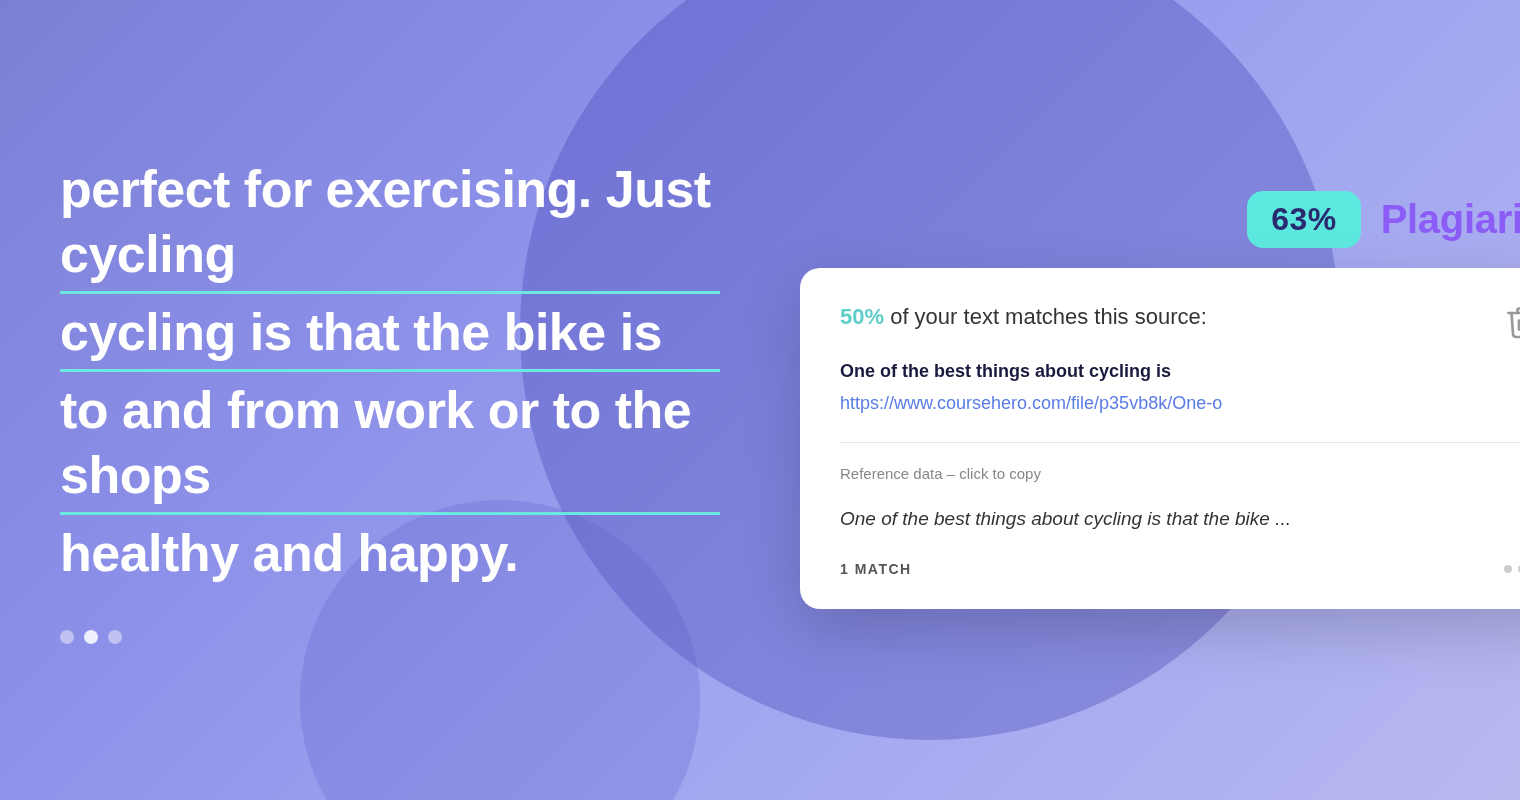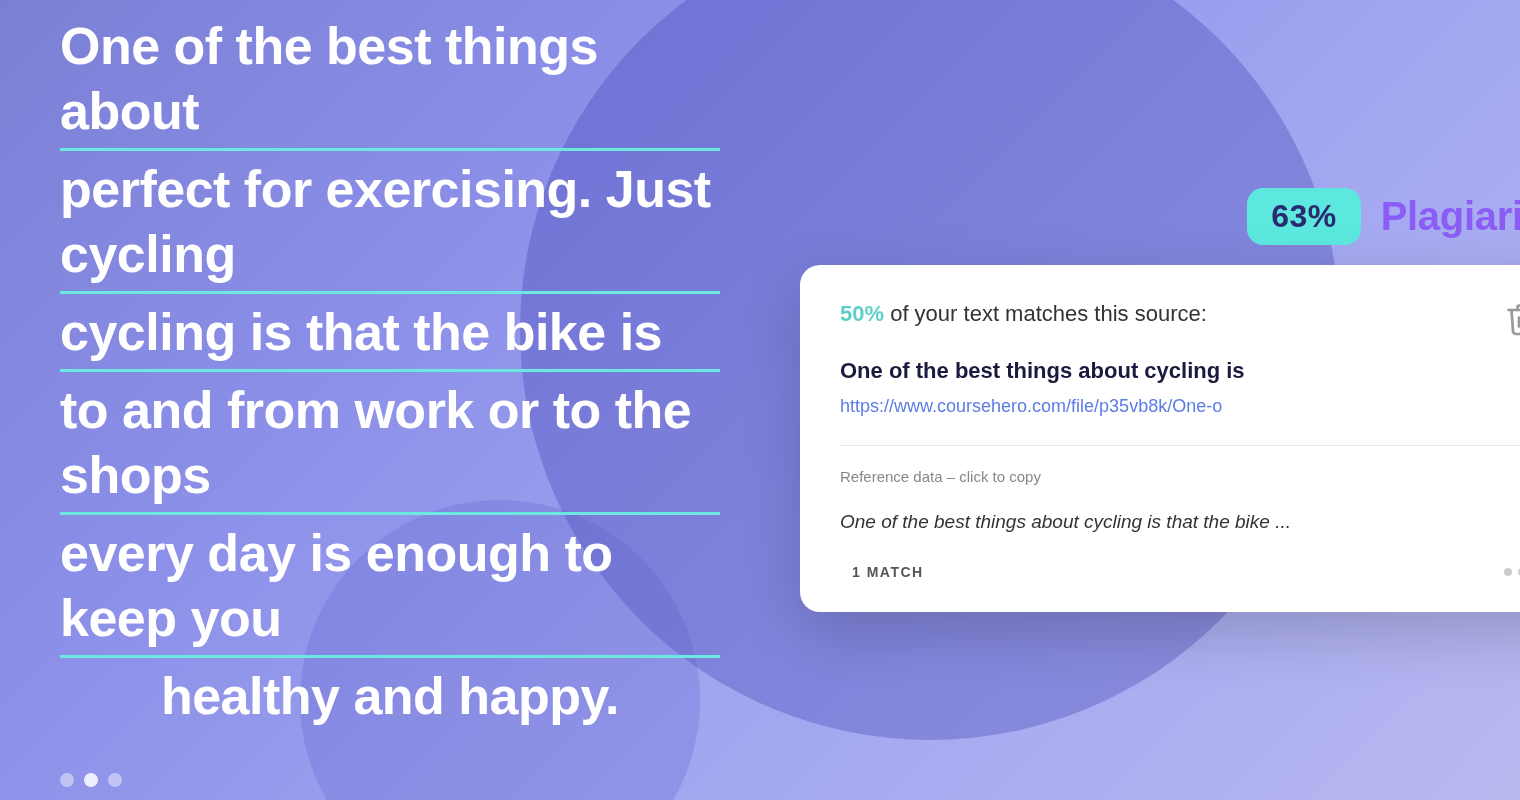--- a/index.html
+++ b/index.html
@@ -64,21 +64,20 @@
 
     .text-line {
       display: block;
       border-bottom: 3px solid #6ee7e0;
       padding-bottom: 4px;
       margin-bottom: 6px;
     }
 
     .text-line:last-child {
       border-bottom: none;
-      text-align: center;
     }
 
     .dots-row {
       display: flex;
       gap: 10px;
       margin-top: 40px;
     }
 
     .dot {
       width: 14px;
@@ -153,21 +152,21 @@
     }
 
     .trash-icon {
       width: 36px;
       height: 36px;
       color: #999;
       cursor: pointer;
     }
 
     .source-title {
-      font-size: 22px;
+      font-size: 18px;
       font-weight: 800;
       color: #1a1a3e;
       margin-bottom: 10px;
       line-height: 1.3;
       white-space: nowrap;
       overflow: hidden;
       text-overflow: ellipsis;
       max-width: 600px;
     }
 
@@ -210,21 +209,20 @@
       justify-content: space-between;
       align-items: center;
     }
 
     .match-count {
       font-size: 14px;
       font-weight: 700;
       color: #555;
       letter-spacing: 1.5px;
       text-transform: uppercase;
-      margin-left: 12px;
     }
 
     .dots-menu {
       display: flex;
       gap: 6px;
       align-items: center;
     }
 
     .dots-menu-dot {
       width: 8px;
@@ -236,25 +234,23 @@
 </head>
 <body>
 
 <div class="bg-circle-large"></div>
 <div class="bg-circle-small"></div>
 
 <div class="main-container">
 
   <div class="text-section">
     <p class="main-text">
-      <span class="text-line">One of the best things about</span>
       <span class="text-line">perfect for exercising. Just cycling</span>
       <span class="text-line">cycling is that the bike is</span>
       <span class="text-line">to and from work or to the shops</span>
-      <span class="text-line">every day is enough to keep you</span>
       <span class="text-line">healthy and happy.</span>
     </p>
     <div class="dots-row">
       <div class="dot"></div>
       <div class="dot active"></div>
       <div class="dot"></div>
     </div>
   </div>
 
   <div class="panel-section">

